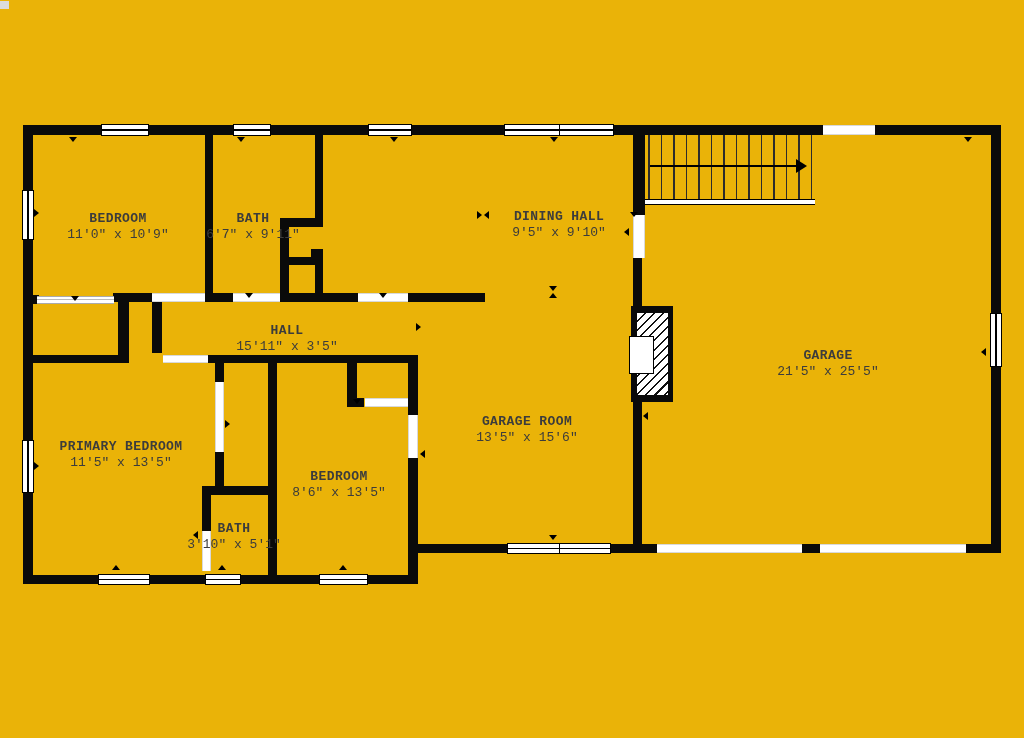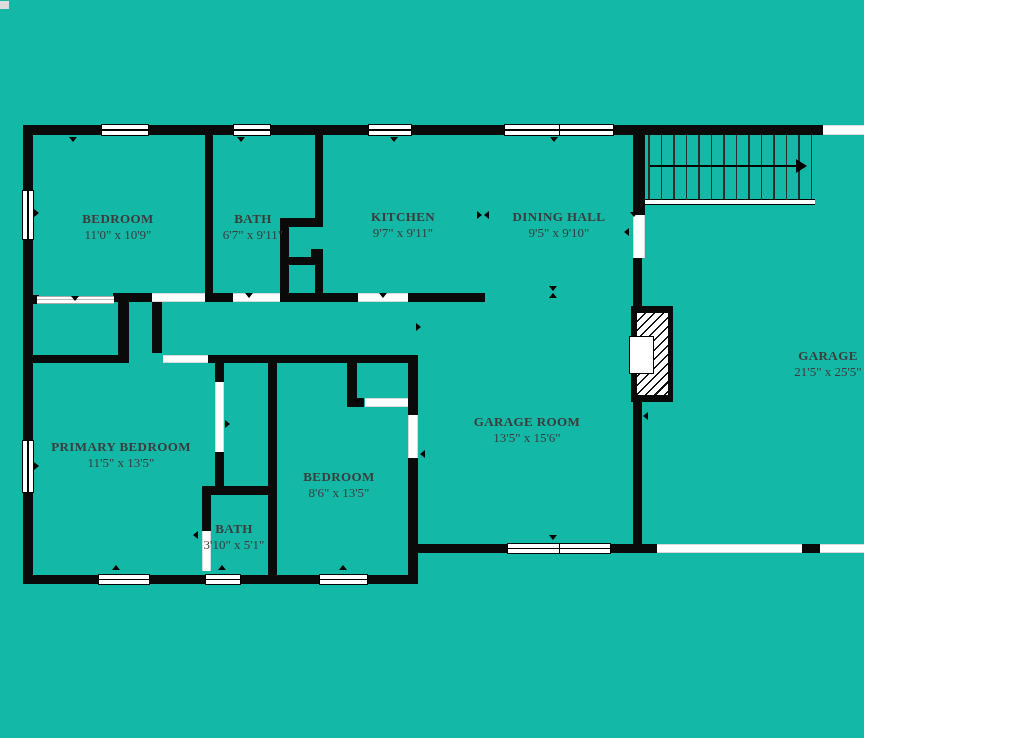--- a/index.html
+++ b/index.html
@@ -1,17 +1,17 @@
 <!DOCTYPE html>
 <html><head>
 <meta charset="utf-8">
 <style>
   html,body{margin:0;padding:0;background:#fff;}
-  #canvas{position:relative;width:864px;height:738px;background:#14b8a6;overflow:hidden;
-          font-family:Liberation Serif, serif;}
+  #canvas{position:relative;width:1024px;height:738px;background:#eab308;overflow:hidden;
+          font-family:Liberation Mono, monospace;}
   .w{position:absolute;background:#0a0a0a;}
   .win{position:absolute;box-sizing:border-box;border:1px solid #000;
        background:linear-gradient(to bottom,#fff 0 40%,#000 40% 60%,#fff 60% 100%);}
   .win.v{background:linear-gradient(to right,#fff 0 40%,#000 40% 60%,#fff 60% 100%);}
   .gap{position:absolute;box-sizing:border-box;background:#fff;
        border-top:1px solid #d9d9d9;border-bottom:1px solid #d9d9d9;}
   .gap.v{border:none;border-left:1px solid #d9d9d9;border-right:1px solid #d9d9d9;}
   .room{position:absolute;width:180px;margin-left:-90px;text-align:center;color:#3c3c3c;
         font-size:13px;line-height:15.5px;}
   .room .nm{display:block;font-weight:700;letter-spacing:.4px;}
@@ -181,28 +181,28 @@
   <div class="tri t-l" style="left:484px;top:211px"></div>
 
   <div class="room" style="left:118px;top:211px">
     <span class="nm">BEDROOM</span>
     <span class="dm">11'0" x 10'9"</span>
   </div>
   <div class="room" style="left:253px;top:211px">
     <span class="nm">BATH</span>
     <span class="dm">6'7" x 9'11"</span>
   </div>
-  <div class="room" style="left:403px;top:209px">
-    <span class="nm">KITCHEN</span>
-    <span class="dm">9'7" x 9'11"</span>
-  </div>
   <div class="room" style="left:559px;top:209px">
     <span class="nm">DINING HALL</span>
     <span class="dm">9'5" x 9'10"</span>
   </div>
+  <div class="room" style="left:287px;top:323px">
+    <span class="nm">HALL</span>
+    <span class="dm">15'11" x 3'5"</span>
+  </div>
   <div class="room" style="left:828px;top:348px">
     <span class="nm">GARAGE</span>
     <span class="dm">21'5" x 25'5"</span>
   </div>
   <div class="room" style="left:527px;top:414px">
     <span class="nm">GARAGE ROOM</span>
     <span class="dm">13'5" x 15'6"</span>
   </div>
   <div class="room" style="left:121px;top:439px">
     <span class="nm">PRIMARY BEDROOM</span>

